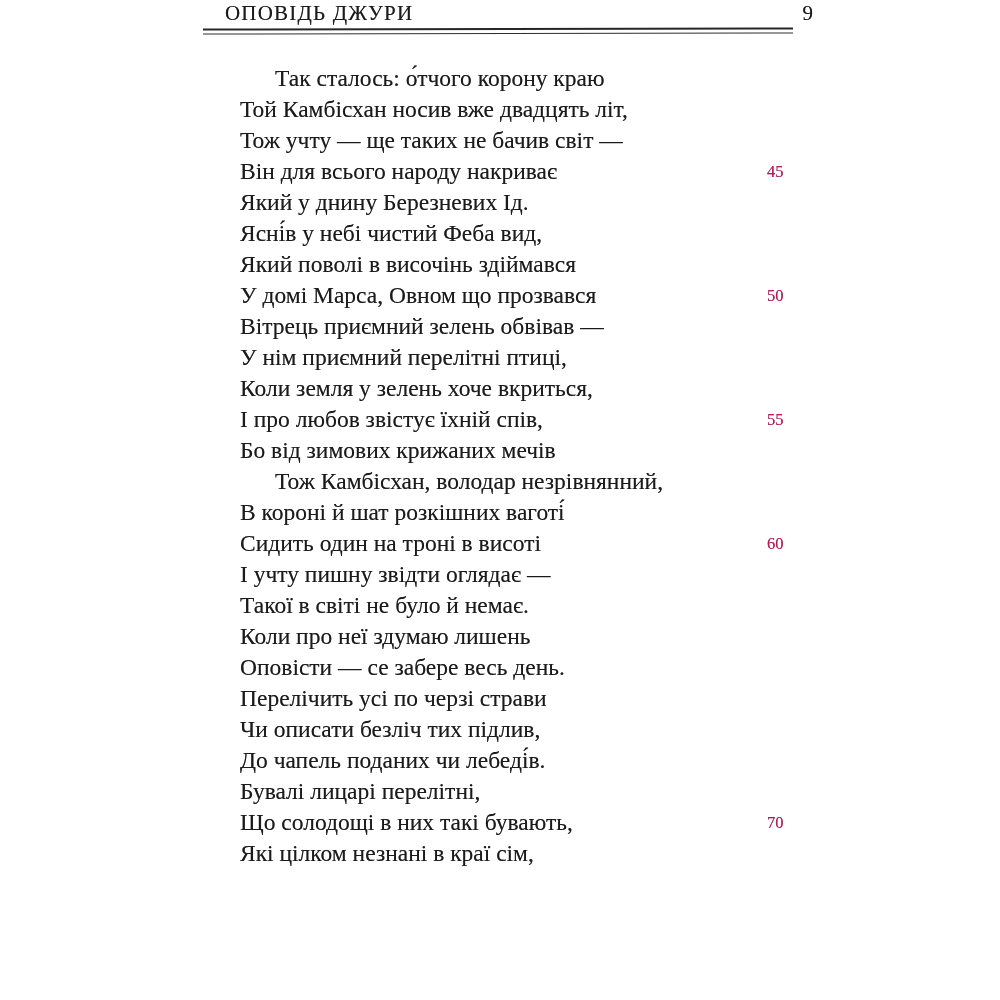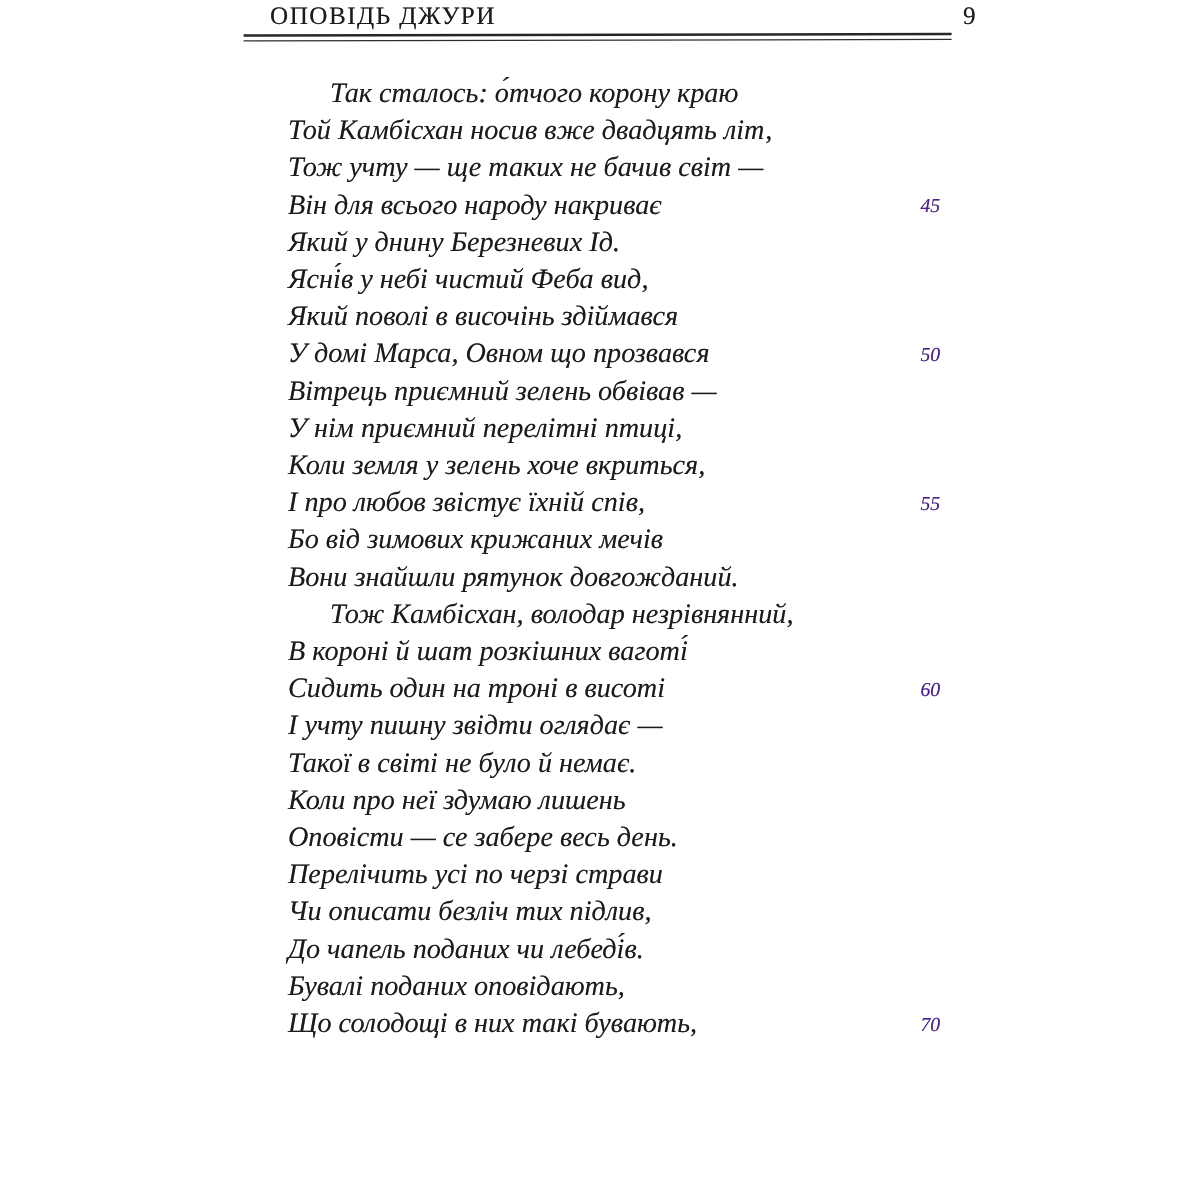--- a/index.html
+++ b/index.html
@@ -53,33 +53,32 @@
     right: 0;
   }
   .poem-line {
     position: relative;
     height: 31px;
     line-height: 31px;
     padding-left: 240px;
     font-size: 23.5px;
     white-space: nowrap;
     text-shadow: 0 0 0.5px rgba(20,20,20,0.5);
-    font-style: italic;
   }
   .poem-line.indent {
     padding-left: 275px;
   }
   .verse-number {
     position: absolute;
     left: 767px;
     top: 0;
     height: 31px;
     line-height: 32px;
     font-size: 16.5px;
-    color: #4c1d95;
+    color: #be185d;
     text-shadow: 0 0 0.4px rgba(20,20,20,0.5);
   }
 </style>
 </head>
 <body>
 
 <div class="page">
   <div class="header">
     <span class="running-title">ОПОВІДЬ ДЖУРИ</span>
     <span class="page-number">9</span>
@@ -92,27 +91,27 @@
       <div class="poem-line">Він для всього народу накриває<span class="verse-number">45</span></div>
       <div class="poem-line">Який у днину Березневих Ід.</div>
       <div class="poem-line">Ясні́в у небі чистий Феба вид,</div>
       <div class="poem-line">Який поволі в височінь здіймався</div>
       <div class="poem-line">У домі Марса, Овном що прозвався<span class="verse-number">50</span></div>
       <div class="poem-line">Вітрець приємний зелень обвівав —</div>
       <div class="poem-line">У нім приємний перелітні птиці,</div>
       <div class="poem-line">Коли земля у зелень хоче вкриться,</div>
       <div class="poem-line">І про любов звістує їхній спів,<span class="verse-number">55</span></div>
       <div class="poem-line">Бо від зимових крижаних мечів</div>
-      <div class="poem-line">Вони знайшли рятунок довгожданий.</div>
       <div class="poem-line indent">Тож Камбісхан, володар незрівнянний,</div>
       <div class="poem-line">В короні й шат розкішних ваготі́</div>
       <div class="poem-line">Сидить один на троні в висоті<span class="verse-number">60</span></div>
       <div class="poem-line">І учту пишну звідти оглядає —</div>
       <div class="poem-line">Такої в світі не було й немає.</div>
       <div class="poem-line">Коли про неї здумаю лишень</div>
       <div class="poem-line">Оповісти — се забере весь день.</div>
       <div class="poem-line">Перелічить усі по черзі страви</div>
       <div class="poem-line">Чи описати безліч тих підлив,</div>
       <div class="poem-line">До чапель поданих чи лебеді́в.</div>
-      <div class="poem-line">Бувалі поданих оповідають,</div>
+      <div class="poem-line">Бувалі лицарі перелітні,</div>
       <div class="poem-line">Що солодощі в них такі бувають,<span class="verse-number">70</span></div>
+      <div class="poem-line">Які цілком незнані в краї сім,</div>
     </div>
 </div>
 
 </body></html>

